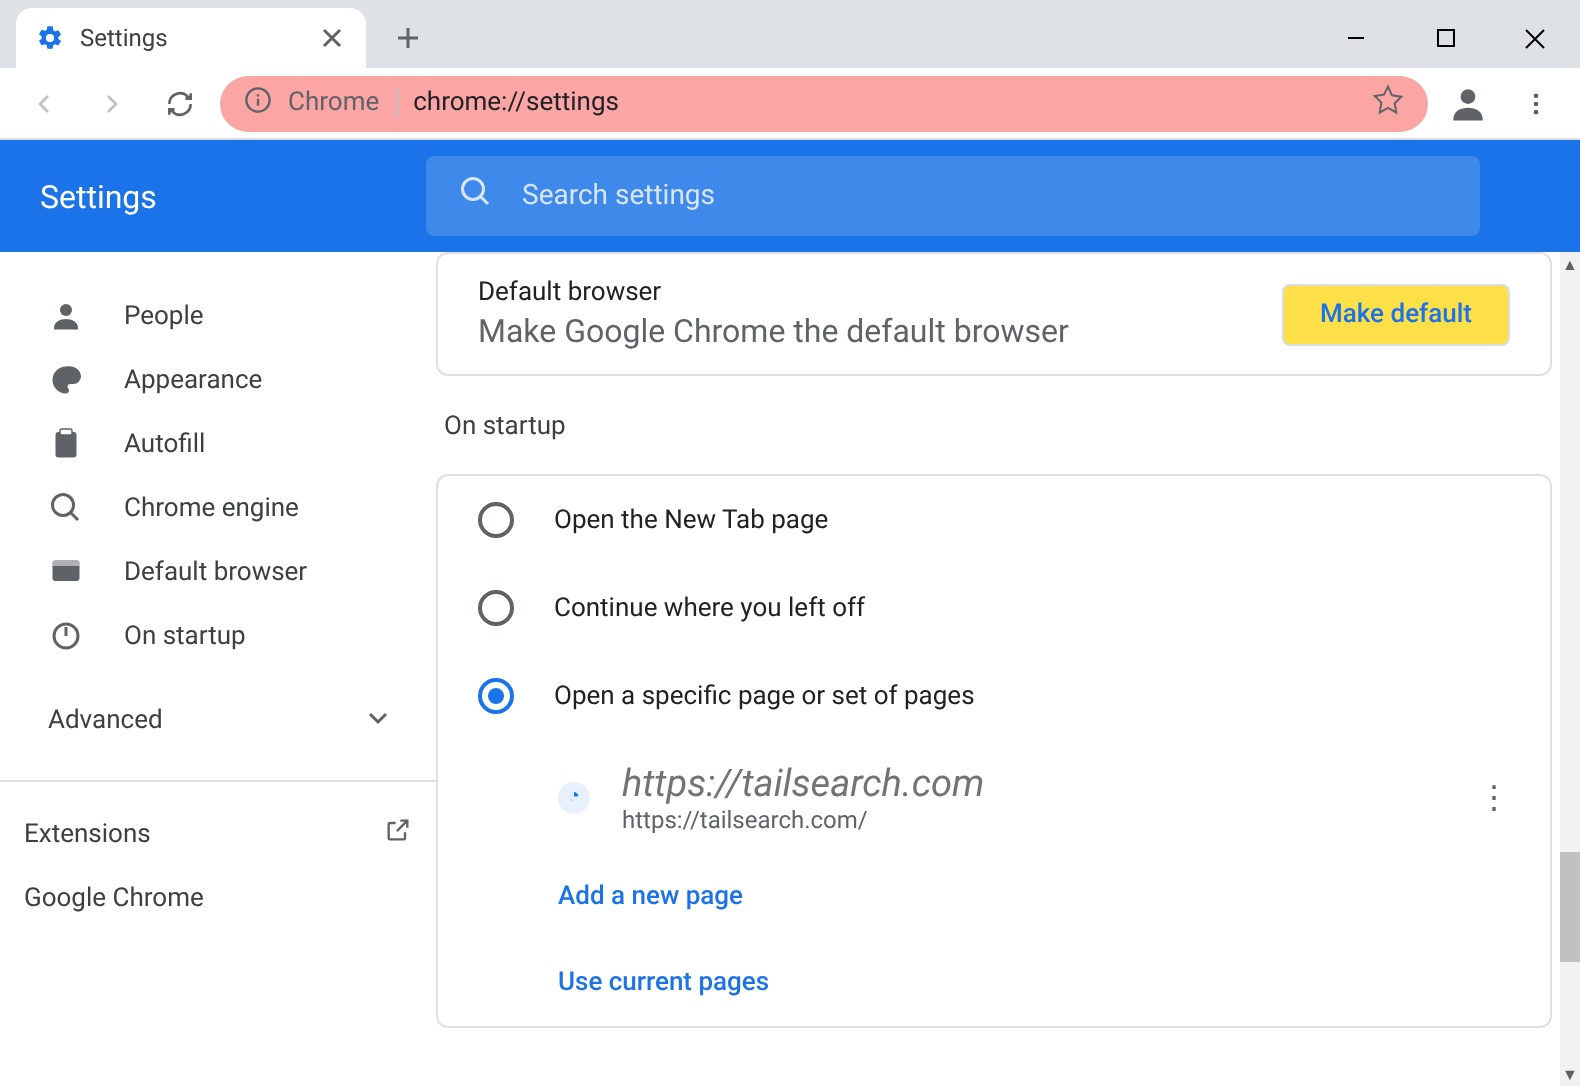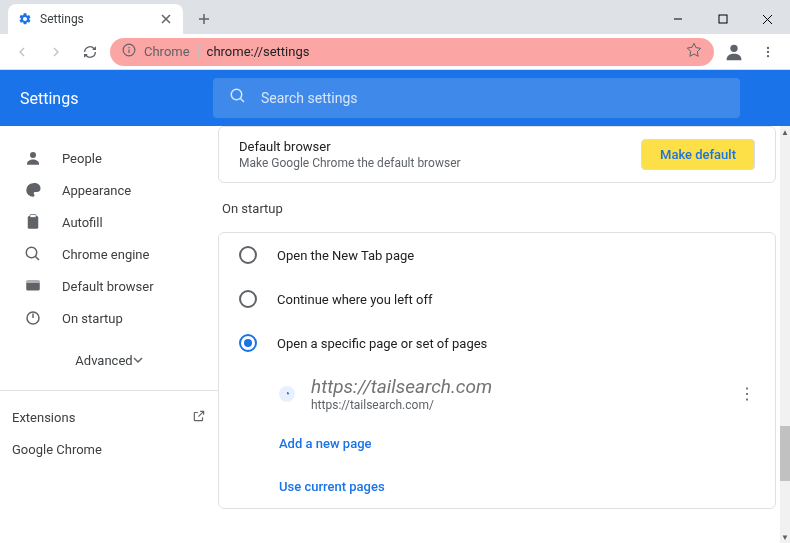--- a/index.html
+++ b/index.html
@@ -30,33 +30,33 @@
     .search-box { flex: 1; height: 40px; background: #3f89ea; border-radius: 4px; display: flex; align-items: center; padding: 0 16px; gap: 14px; margin-right: 30px; }
     .search-box input { background: transparent; border: none; outline: none; color: #ffffff; font-size: 14px; flex: 1; }
     .search-box input::placeholder { color: #d7e6fb; }
     .search-icon-c { color: #d7e6fb; }
     
     
     .main { display: flex; height: calc(543px - 34px - 36px - 56px); }
     .sidebar { width: 218px; padding: 16px 0; overflow-y: auto; }
     .sb-item { height: 32px; display: flex; align-items: center; padding: 0 24px; gap: 20px; font-size: 13px; color: #3c4043; cursor: pointer; }
     .sb-item .ico { width: 18px; color: #5f6368; display: flex; align-items: center; }
-    .sb-adv { height: 40px; display: flex; align-items: center; justify-content: center; padding: 0 24px; font-size: 13px; color: #3c4043; cursor: pointer; margin-top: 6px; }
+    .sb-adv { height: 40px; display: flex; align-items: center; justify-content: space-between; padding: 0 24px; font-size: 13px; color: #3c4043; cursor: pointer; margin-top: 6px; }
     .sb-sep { height: 1px; background: #e0e0e0; margin: 10px 0; }
     .sb-link { height: 32px; display: flex; align-items: center; justify-content: space-between; padding: 0 12px; font-size: 13px; color: #3c4043; cursor: pointer; }
     
     .content { flex: 1; padding: 0 14px 0 0; overflow-y: auto; position: relative; }
     .scrollbar { position: absolute; right: 0; top: 0; width: 10px; height: 100%; background: #f1f1f1; }
     .scrollthumb { position: absolute; right: 0; top: 300px; width: 10px; height: 55px; background: #c1c1c1; }
     .scrollarrow { position: absolute; width: 10px; height: 12px; right: 0; display:flex; align-items:center; justify-content:center; color:#606060; font-size:8px;}
     
     .card { background: #fff; border: 1px solid #e0e0e0; border-radius: 6px; margin-bottom: 18px; }
     .card-row { display: flex; align-items: center; padding: 12px 20px; justify-content: space-between; }
     .card-row .txt .ti { font-size: 13px; color: #202124; }
-    .card-row .txt .su { font-size: 12px; color: #5f6368; margin-top: 2px; }
+    .card-row .txt .su { font-size: 16px; color: #5f6368; margin-top: 2px; }
     .btn-outline { border: 1px solid #dadce0; color: #1a73e8; font-size: 13px; padding: 7px 18px; border-radius: 4px; cursor: pointer; background: #fde047; font-weight: 500; }
     
     .section-title { font-size: 13px; color: #3c4043; margin: 0 0 16px 4px; }
     
     .radio-row { display: flex; align-items: center; padding: 13px 20px; gap: 20px; cursor: pointer; }
     .radio { width: 18px; height: 18px; border: 2px solid #5f6368; border-radius: 50%; flex-shrink: 0; position: relative; }
     .radio.checked { border-color: #1a73e8; }
     .radio.checked::after { content: ''; position: absolute; width: 8px; height: 8px; background: #1a73e8; border-radius: 50%; top: 3px; left: 3px; }
     .radio-label { font-size: 13px; color: #202124; }
     

